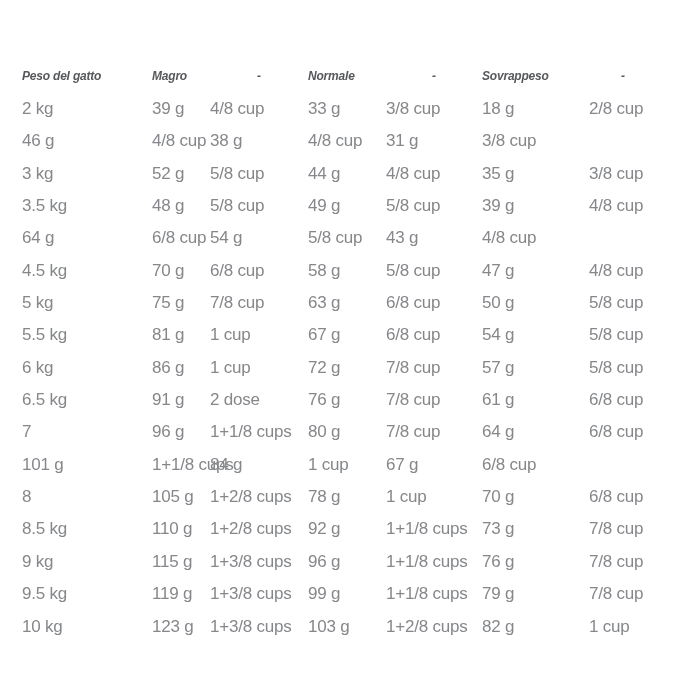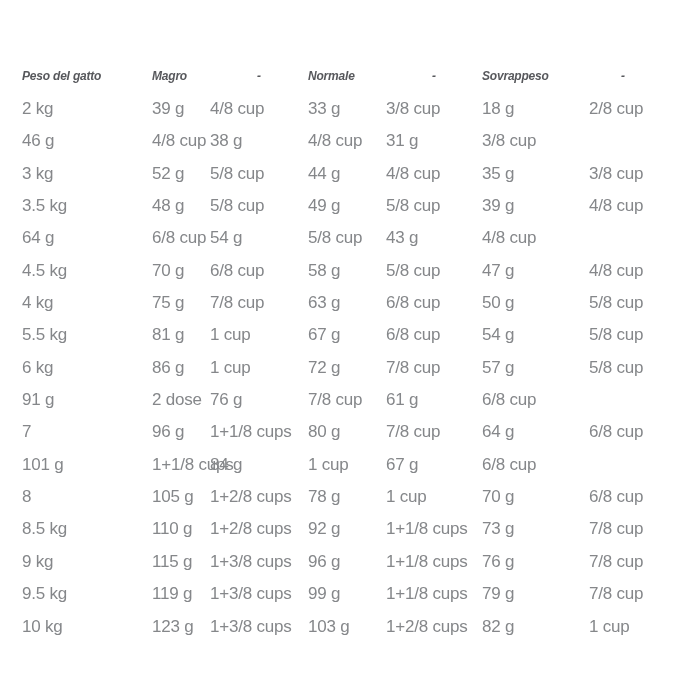--- a/index.html
+++ b/index.html
@@ -104,21 +104,21 @@
       <div class="t-row">
         <div class="t-cell">4.5 kg</div>
         <div class="t-cell">70 g</div>
         <div class="t-cell">6/8 cup</div>
         <div class="t-cell">58 g</div>
         <div class="t-cell">5/8 cup</div>
         <div class="t-cell">47 g</div>
         <div class="t-cell">4/8 cup</div>
       </div>
       <div class="t-row">
-        <div class="t-cell">4 kg</div>
+        <div class="t-cell">5 kg</div>
         <div class="t-cell">75 g</div>
         <div class="t-cell">7/8 cup</div>
         <div class="t-cell">63 g</div>
         <div class="t-cell">6/8 cup</div>
         <div class="t-cell">50 g</div>
         <div class="t-cell">5/8 cup</div>
       </div>
       <div class="t-row">
         <div class="t-cell">5.5 kg</div>
         <div class="t-cell">81 g</div>
@@ -131,20 +131,21 @@
       <div class="t-row">
         <div class="t-cell">6 kg</div>
         <div class="t-cell">86 g</div>
         <div class="t-cell">1 cup</div>
         <div class="t-cell">72 g</div>
         <div class="t-cell">7/8 cup</div>
         <div class="t-cell">57 g</div>
         <div class="t-cell">5/8 cup</div>
       </div>
       <div class="t-row">
+        <div class="t-cell">6.5 kg</div>
         <div class="t-cell">91 g</div>
         <div class="t-cell">2 dose</div>
         <div class="t-cell">76 g</div>
         <div class="t-cell">7/8 cup</div>
         <div class="t-cell">61 g</div>
         <div class="t-cell">6/8 cup</div>
       </div>
       <div class="t-row">
         <div class="t-cell">7</div>
         <div class="t-cell">96 g</div>

